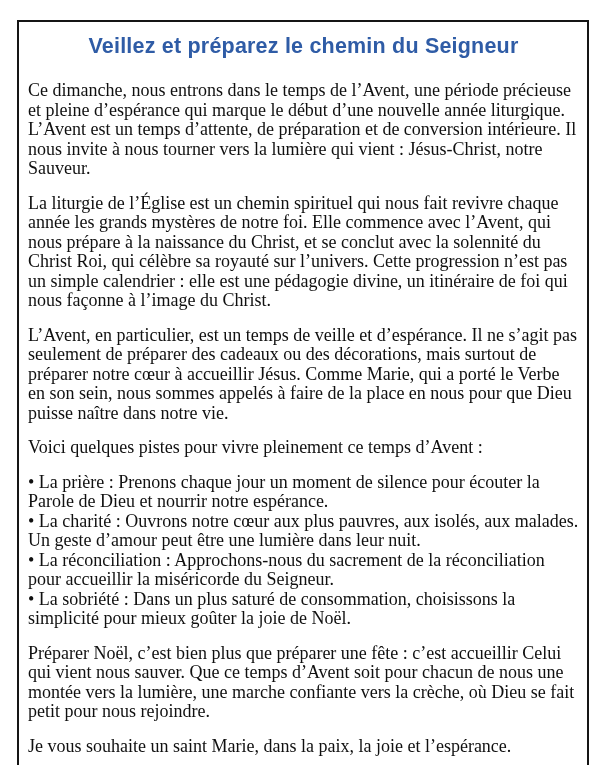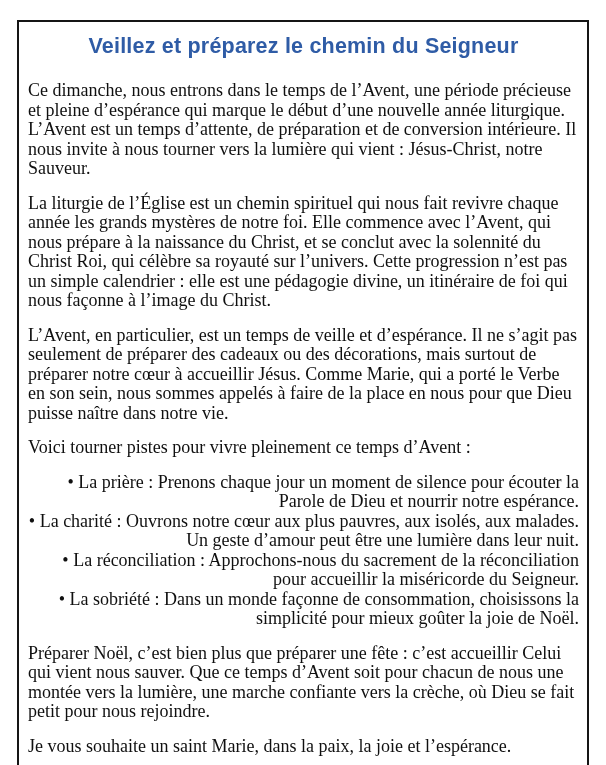--- a/index.html
+++ b/index.html
@@ -39,21 +39,20 @@
     color: #101010;
   }
   p.para {
     margin: 0 0 15px 0;
   }
   p.bullet {
     margin: 0;
   }
   .bullet-group {
     margin: 0 0 15px 0;
-    text-align: right;
   }
   .signoff p {
     margin: 0;
   }
 </style>
 </head>
 <body>
 
 <div class="page">
   <div class="letter-frame" style="border-color: rgb(21, 21, 21);">
@@ -61,27 +60,27 @@
     <h1 class="letter-title" style="color: rgb(47, 92, 166);">Veillez et préparez le chemin du Seigneur</h1>
 
     <div class="body-text">
 
       <p class="para">Ce dimanche, nous entrons dans le temps de l’Avent, une période précieuse et pleine d’espérance qui marque le début d’une nouvelle année liturgique. L’Avent est un temps d’attente, de préparation et de conversion intérieure. Il nous invite à nous tourner vers la lumière qui vient : Jésus-Christ, notre Sauveur.</p>
 
       <p class="para">La liturgie de l’Église est un chemin spirituel qui nous fait revivre chaque année les grands mystères de notre foi. Elle commence avec l’Avent, qui nous prépare à la naissance du Christ, et se conclut avec la solennité du Christ Roi, qui célèbre sa royauté sur l’univers. Cette progression n’est pas un simple calendrier : elle est une pédagogie divine, un itinéraire de foi qui nous façonne à l’image du Christ.</p>
 
       <p class="para">L’Avent, en particulier, est un temps de veille et d’espérance. Il ne s’agit pas seulement de préparer des cadeaux ou des décorations, mais surtout de préparer notre cœur à accueillir Jésus. Comme Marie, qui a porté le Verbe en son sein, nous sommes appelés à faire de la place en nous pour que Dieu puisse naître dans notre vie.</p>
 
-      <p class="para">Voici tourner pistes pour vivre pleinement ce temps d’Avent :</p>
+      <p class="para">Voici quelques pistes pour vivre pleinement ce temps d’Avent :</p>
 
       <div class="bullet-group">
         <p class="bullet">• La prière : Prenons chaque jour un moment de silence pour écouter la Parole de Dieu et nourrir notre espérance.</p>
         <p class="bullet">• La charité : Ouvrons notre cœur aux plus pauvres, aux isolés, aux malades. Un geste d’amour peut être une lumière dans leur nuit.</p>
         <p class="bullet">• La réconciliation : Approchons-nous du sacrement de la réconciliation pour accueillir la miséricorde du Seigneur.</p>
-        <p class="bullet">• La sobriété : Dans un monde façonne de consommation, choisissons la simplicité pour mieux goûter la joie de Noël.</p>
+        <p class="bullet">• La sobriété : Dans un plus saturé de consommation, choisissons la simplicité pour mieux goûter la joie de Noël.</p>
       </div>
 
       <p class="para">Préparer Noël, c’est bien plus que préparer une fête : c’est accueillir Celui qui vient nous sauver. Que ce temps d’Avent soit pour chacun de nous une montée vers la lumière, une marche confiante vers la crèche, où Dieu se fait petit pour nous rejoindre.</p>
 
       <p class="para">Je vous souhaite un saint Marie, dans la paix, la joie et l’espérance.</p>
 
       <div class="signoff">
         <p>Fr Shibu George</p>
         <p>Fraternellement,</p>
       </div>

